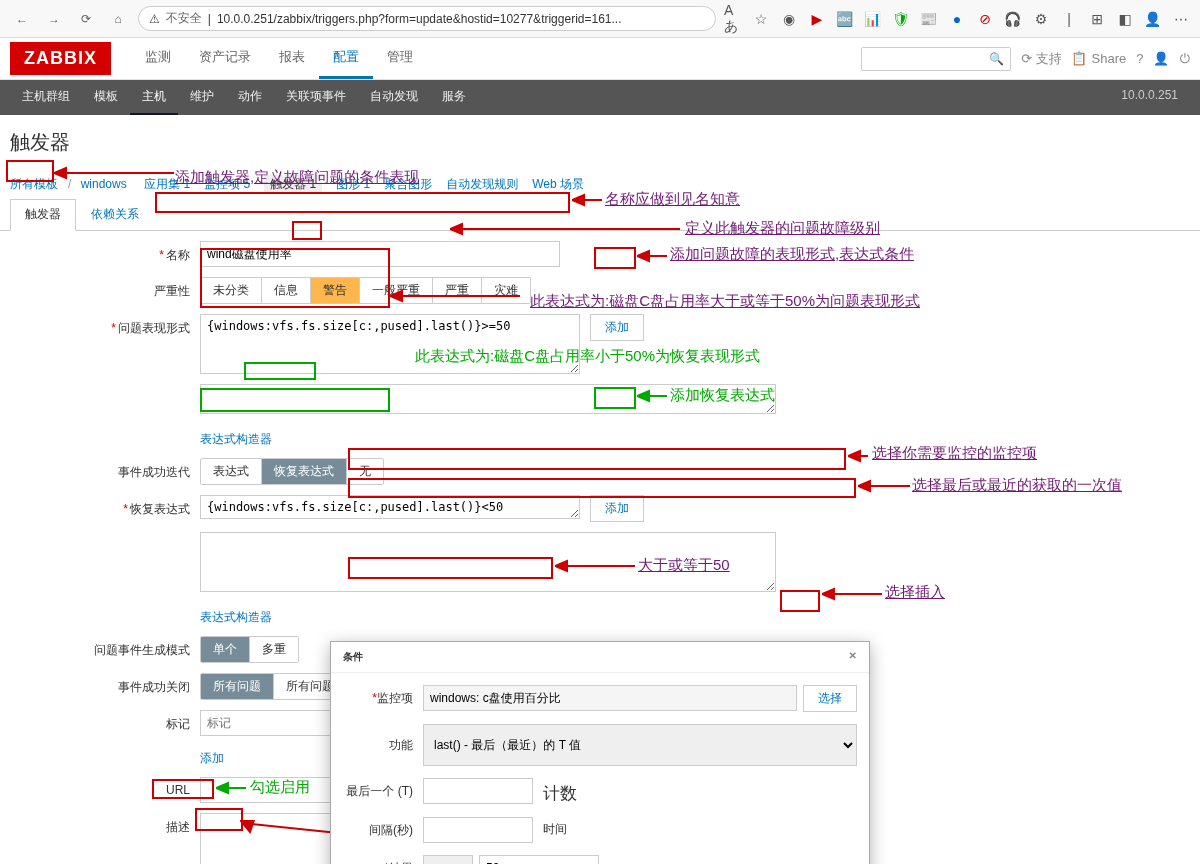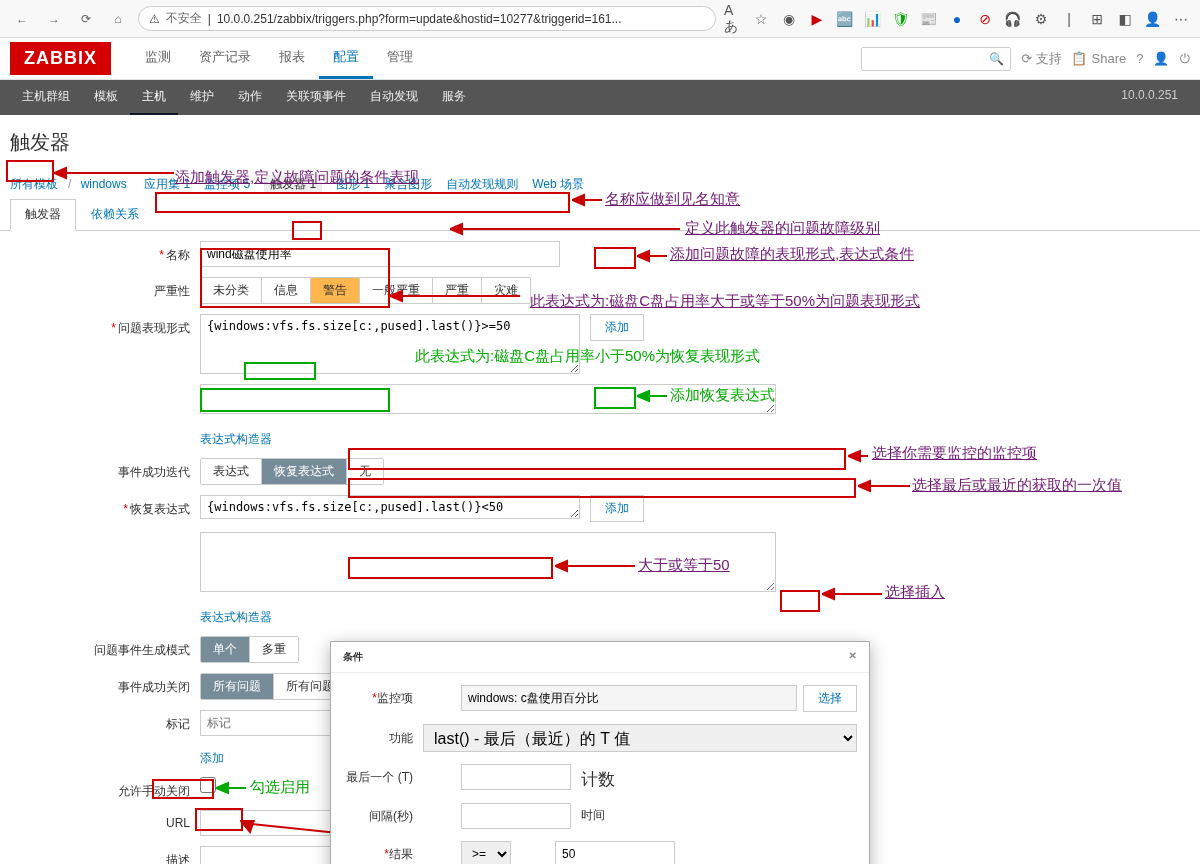--- a/index.html
+++ b/index.html
@@ -55,23 +55,23 @@
 
 
 .modal { position: absolute; top: 410px; left: 330px; width: 540px; background: #fff; border: 1px solid #aaa; box-shadow: 0 4px 16px rgba(0,0,0,0.3); z-index: 100; }
 .modal-header { padding: 8px 12px; border-bottom: 1px solid #eee; display: flex; justify-content: space-between; font-size: 10px; font-weight: bold; }
 .modal-close { cursor: pointer; color: #888; }
 .modal-body { padding: 12px; }
 .modal-row { display: flex; align-items: center; margin-bottom: 12px; }
 .modal-row .mlabel { width: 80px; text-align: right; padding-right: 10px; font-size: 12px; }
 .modal-row .mlabel .req { color: #d40000; }
 .modal-row .mfield { flex: 1; display: flex; gap: 6px; }
-.modal-input { border: 1px solid #ccc; padding: 4px 6px; font-size: 12px; height: 26px; margin-left: 38px; }
+.modal-input { border: 1px solid #ccc; padding: 4px 6px; font-size: 12px; height: 26px; }
 .modal-input.wide { flex: 1; background: #f5f5f5; }
-.modal-select { border: 1px solid #ccc; padding: 4px 6px; font-size: 16px; height: 28px; flex: 1; }
+.modal-select { border: 1px solid #ccc; padding: 4px 6px; font-size: 12px; height: 42px; flex: 1; }
 
 
 .annot-box { position: absolute; border: 2px solid #c00; pointer-events: none; z-index: 50; }
 .annot-box.green { border-color: #0a0; }
 .annot-text { position: absolute; font-size: 15px; font-weight: normal; z-index: 60; pointer-events: none; white-space: nowrap; }
 .annot-text.red { color: #701a75; text-decoration: underline; }
 .annot-text.green { color: #0a0; }
 .arrow { position: absolute; z-index: 55; pointer-events: none; }
 .arrow-line-red { stroke: #c00; stroke-width: 2; fill: #c00; }
 .arrow-line-green { stroke: #0a0; stroke-width: 2; fill: #0a0; }
@@ -249,24 +249,20 @@
 
   <div class="form-row">
     <div class="label">标记</div>
     <div class="field"><input class="text-input" style="width: 200px;" placeholder="标记"></div>
   </div>
   <div class="form-row">
       <div class="label"></div>
       <div class="field"><span class="link-text">添加</span></div>
     </div>
 
-  <div class="form-row">
-    <div class="label">允许手动关闭</div>
-    <div class="field checkbox-field"><input type="checkbox" style=""></div>
-  </div>
 
   <div class="form-row">
     <div class="label">URL</div>
     <div class="field"><input class="text-input" style="width: 576px;"></div>
   </div>
 
   <div class="form-row">
     <div class="label">描述</div>
     <div class="field"><textarea class="textarea-input" style="height: 80px;"></textarea></div>
   </div>

